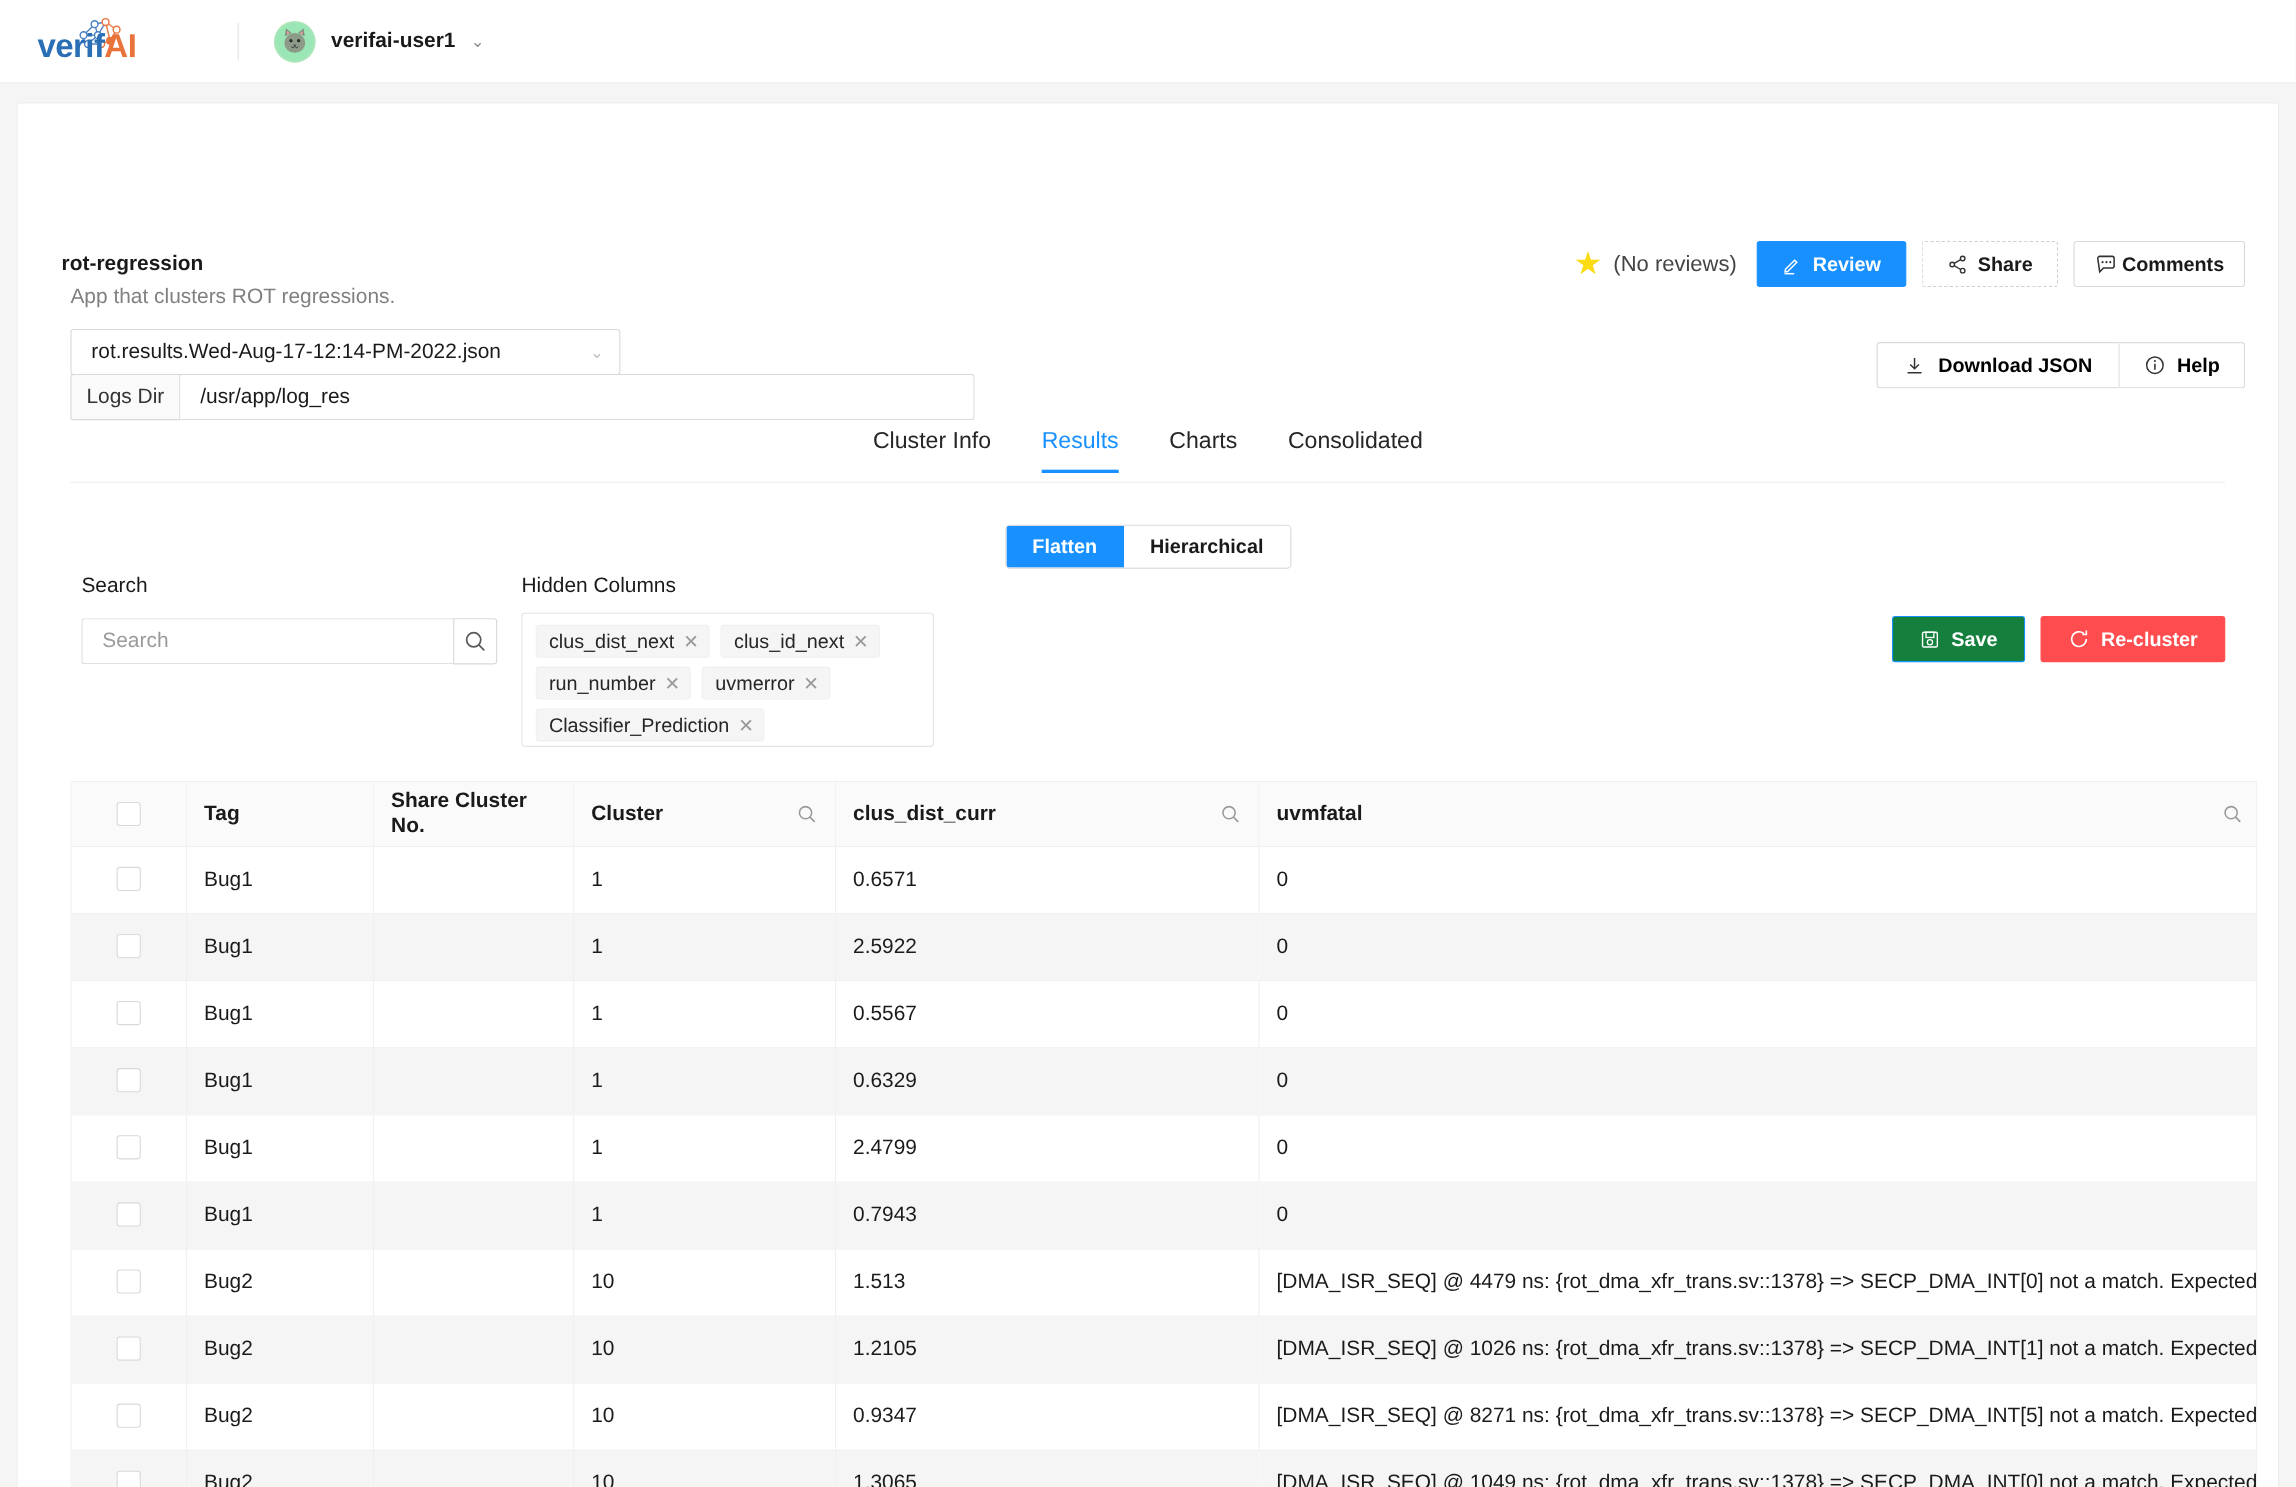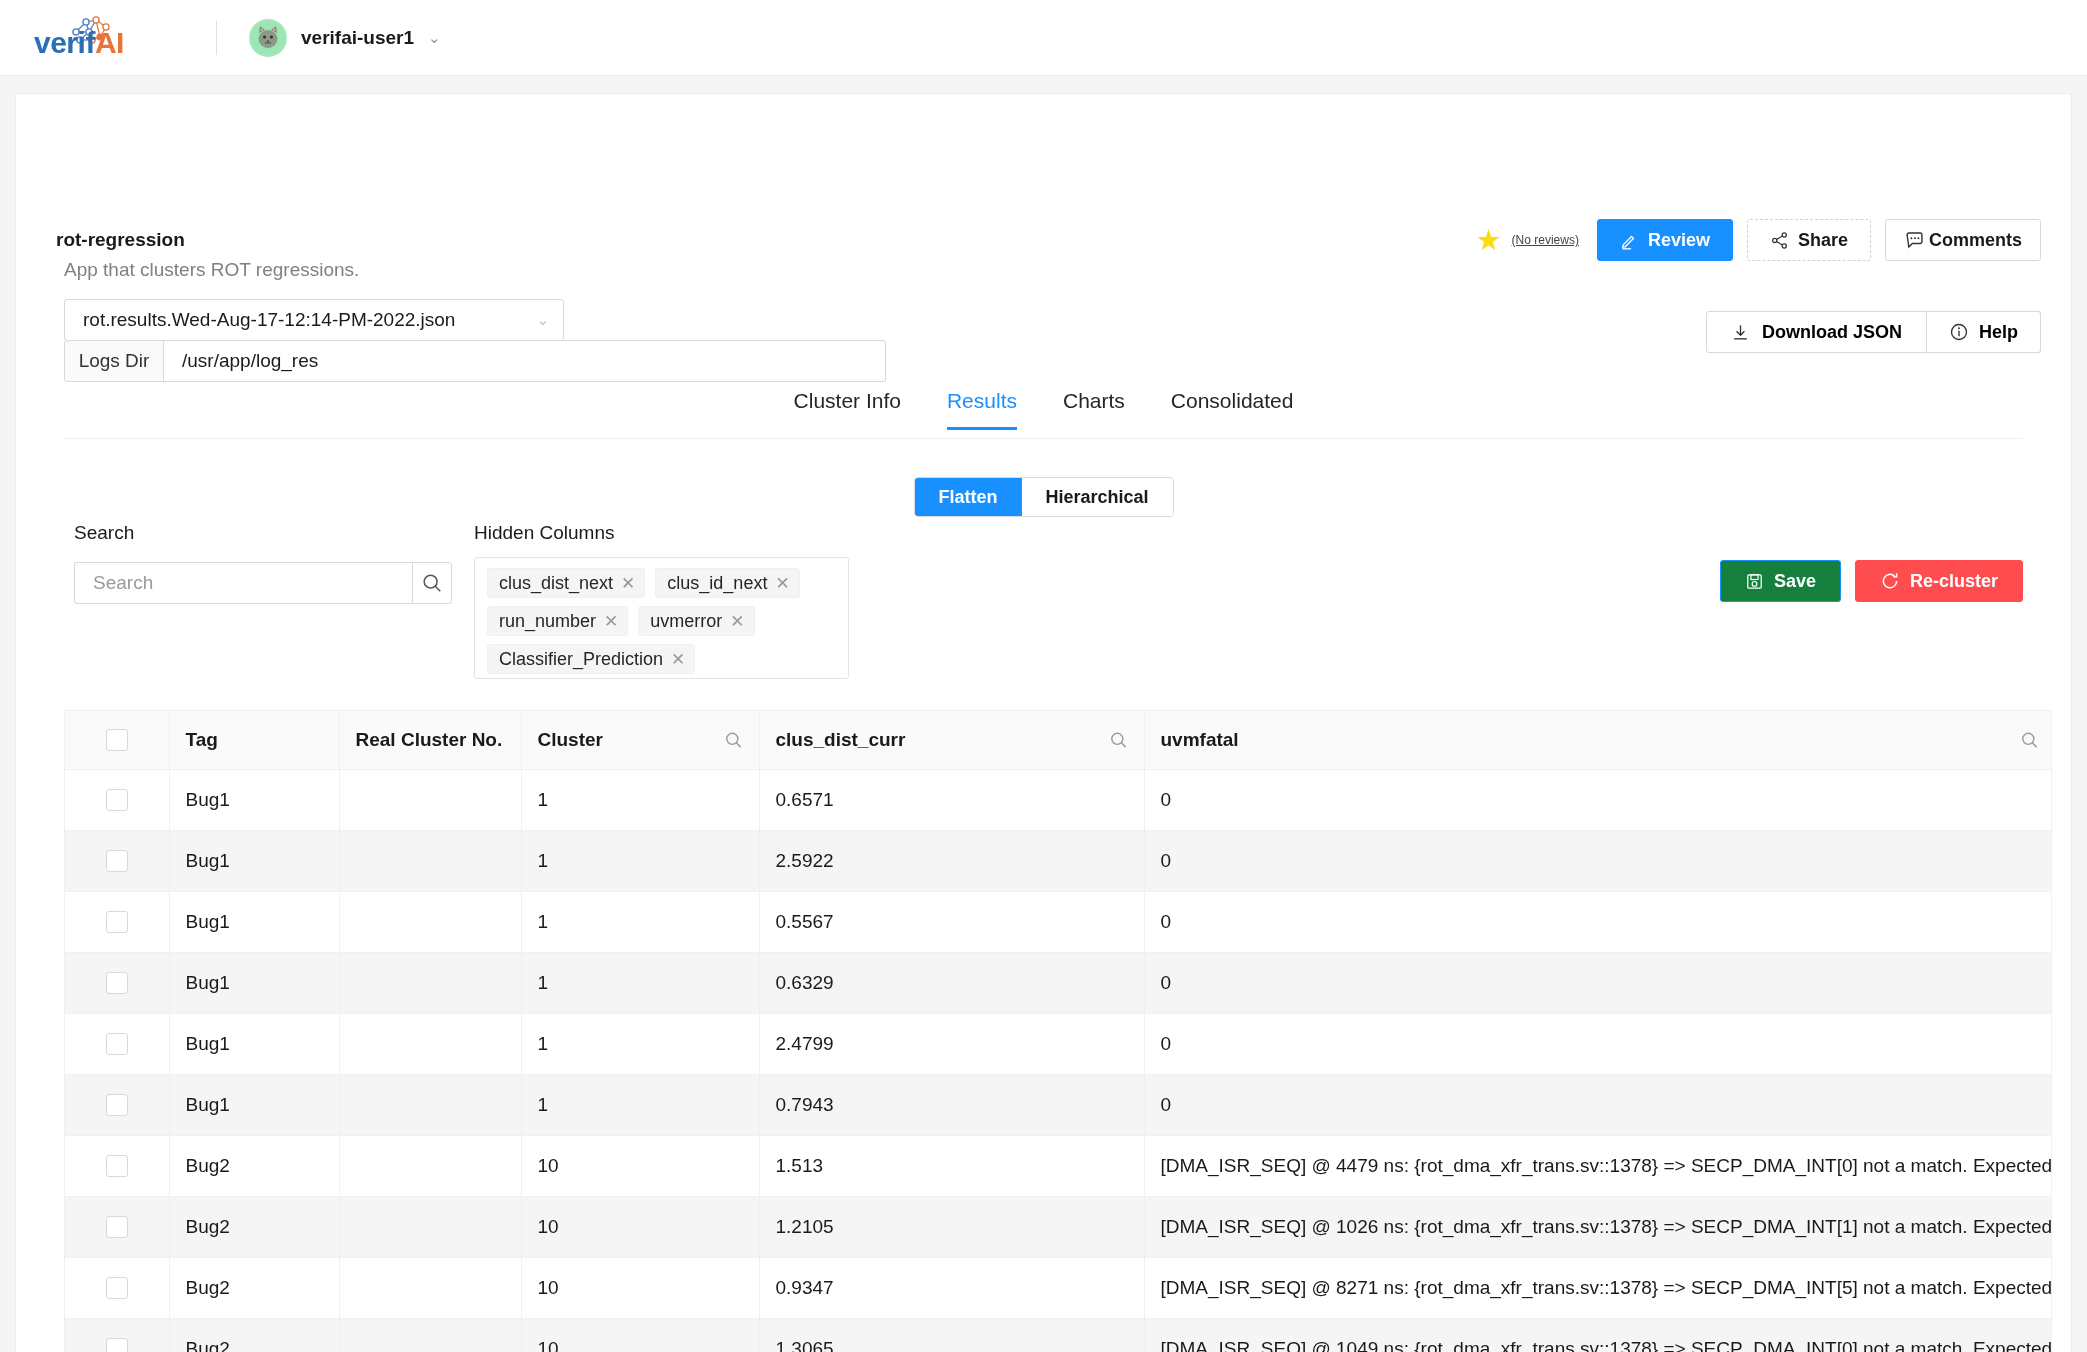--- a/index.html
+++ b/index.html
@@ -96,21 +96,21 @@
   .app-sub {
     position:absolute; left: 48px; top: 165px;
     font-size: 19px; color:#808080;
   }
 
   .reviews-row {
     position:absolute; right: 30px; top: 125px;
     display:flex; align-items:center; gap: 0px;
   }
   .star { font-size: 29px; color:#fadb14; line-height: 1; margin-right: 10px;}
-  .noreviews { font-size:12px; color:#444; margin-right: 18px; text-decoration: underline; }
+  .noreviews { font-size:20px; color:#444; margin-right: 18px; }
   .btn {
     height: 42px;
     display:inline-flex; align-items:center; justify-content:center;
     gap: 9px;
     font-size: 18px; font-weight: bold;
     border-radius: 3px;
     cursor: pointer;
     font-family:"Liberation Sans", sans-serif;
     background:#fff;
     white-space: nowrap;
@@ -455,21 +455,21 @@
   </div>
 
   <div class="tablewrap">
     <table class="grid">
       <thead>
         <tr>
           <th class="c-check">
             <span class="cb"></span>
           </th>
           <th class="c-tag">Tag</th>
-          <th class="c-real">Real Cluster No.</th>
+          <th class="c-real">Share Cluster No.</th>
           <th class="c-clus">
             <span>Cluster</span>
             <span class="th-search">
               <svg width="19" height="19" viewBox="0 0 24 24">
                 <circle cx="10.5" cy="10.5" r="7" fill="none" stroke="#9a9a9a" stroke-width="1.8"></circle>
                 <line x1="15.6" y1="15.6" x2="21" y2="21" stroke="#9a9a9a" stroke-width="1.8"></line>
               </svg>
             </span>
           </th>
           <th class="c-dist">

